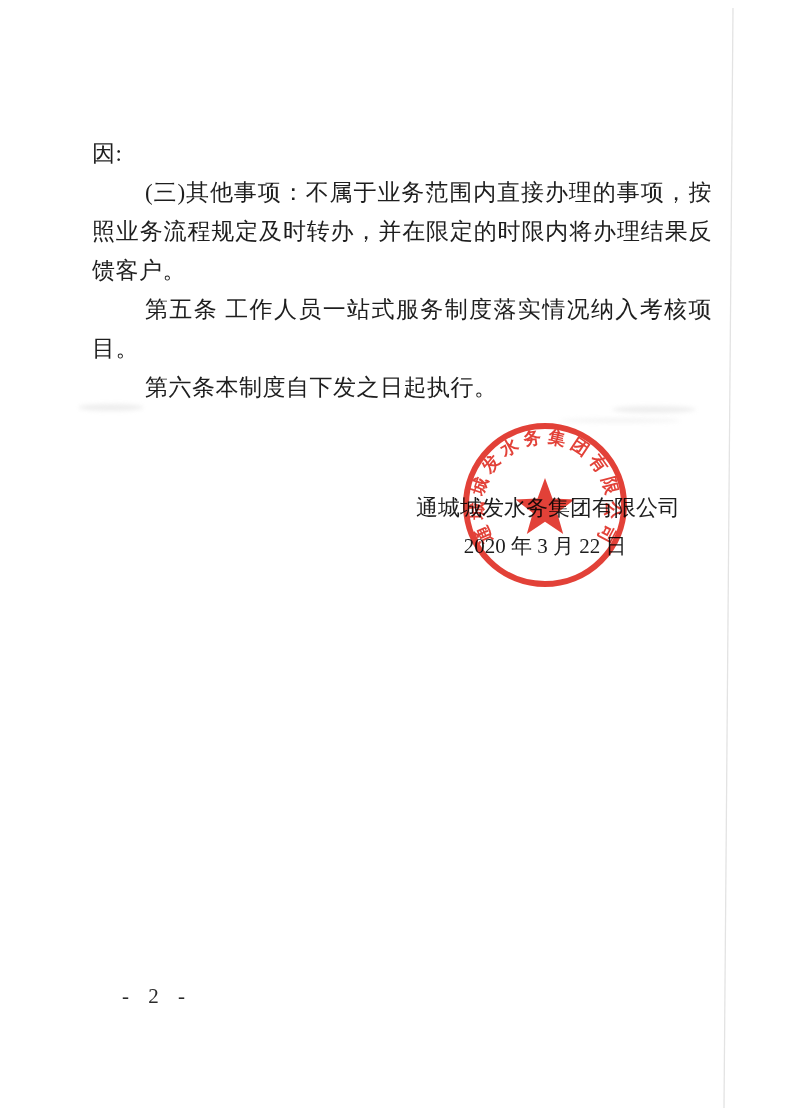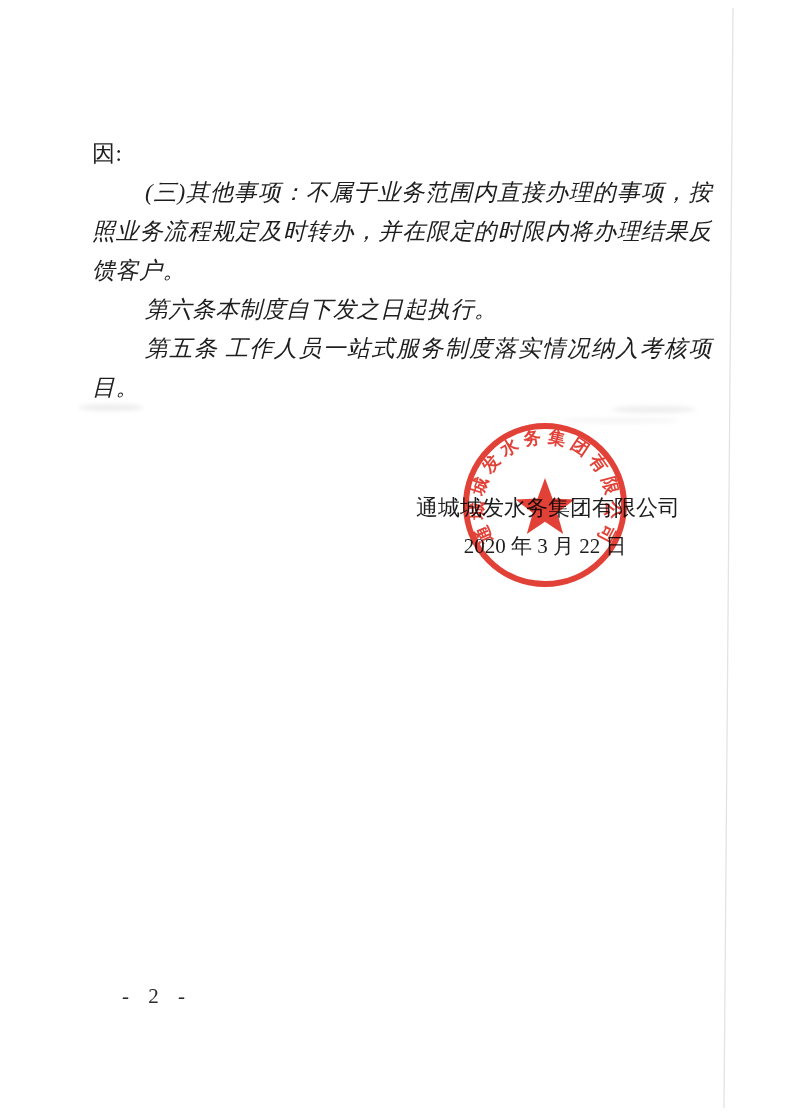--- a/index.html
+++ b/index.html
@@ -16,21 +16,21 @@
     position: absolute;
     left: 92px;
     top: 134px;
     width: 620px;
     font-size: 23px;
     line-height: 39px;
     text-align: justify;
     letter-spacing: 0.5px;
   }
   .content p { margin: 0; }
-  .content p.indent { text-indent: 2.3em; font-style: italic; }
+  .content p.indent { text-indent: 2.3em; }
   .signature {
     position: absolute;
     top: 492px;
     left: 410px;
     width: 270px;
     text-align: center;
   }
   .signature .company {
     font-size: 22px;
     line-height: 32px;
@@ -84,22 +84,22 @@
       <line x1="733" y1="8" x2="724" y2="1108" stroke="#e3e3e3" stroke-width="1.3"></line>
     </svg>
     <div class="smudge s1"></div>
     <div class="smudge s2"></div>
     <div class="smudge s3"></div>
   </div>
 
   <div class="content">
     <p>因:</p>
     <p class="indent">(三)其他事项：不属于业务范围内直接办理的事项，按照业务流程规定及时转办，并在限定的时限内将办理结果反馈客户。</p>
+    <p class="indent">第五条 工作人员一站式服务制度落实情况纳入考核项目。</p>
     <p class="indent">第六条本制度自下发之日起执行。</p>
-    <p class="indent">第五条 工作人员一站式服务制度落实情况纳入考核项目。</p>
   </div>
 
   <div class="signature">
     <div class="company">通城城发水务集团有限公司</div>
     <div class="date">2020 年 3 月 22 日</div>
   </div>
 
   <svg class="stamp" width="180" height="180" viewBox="0 0 180 180">
     <defs>
       <path id="sealArc" d="M 41 128 A 62 62 0 1 1 139 128" fill="none"></path>

